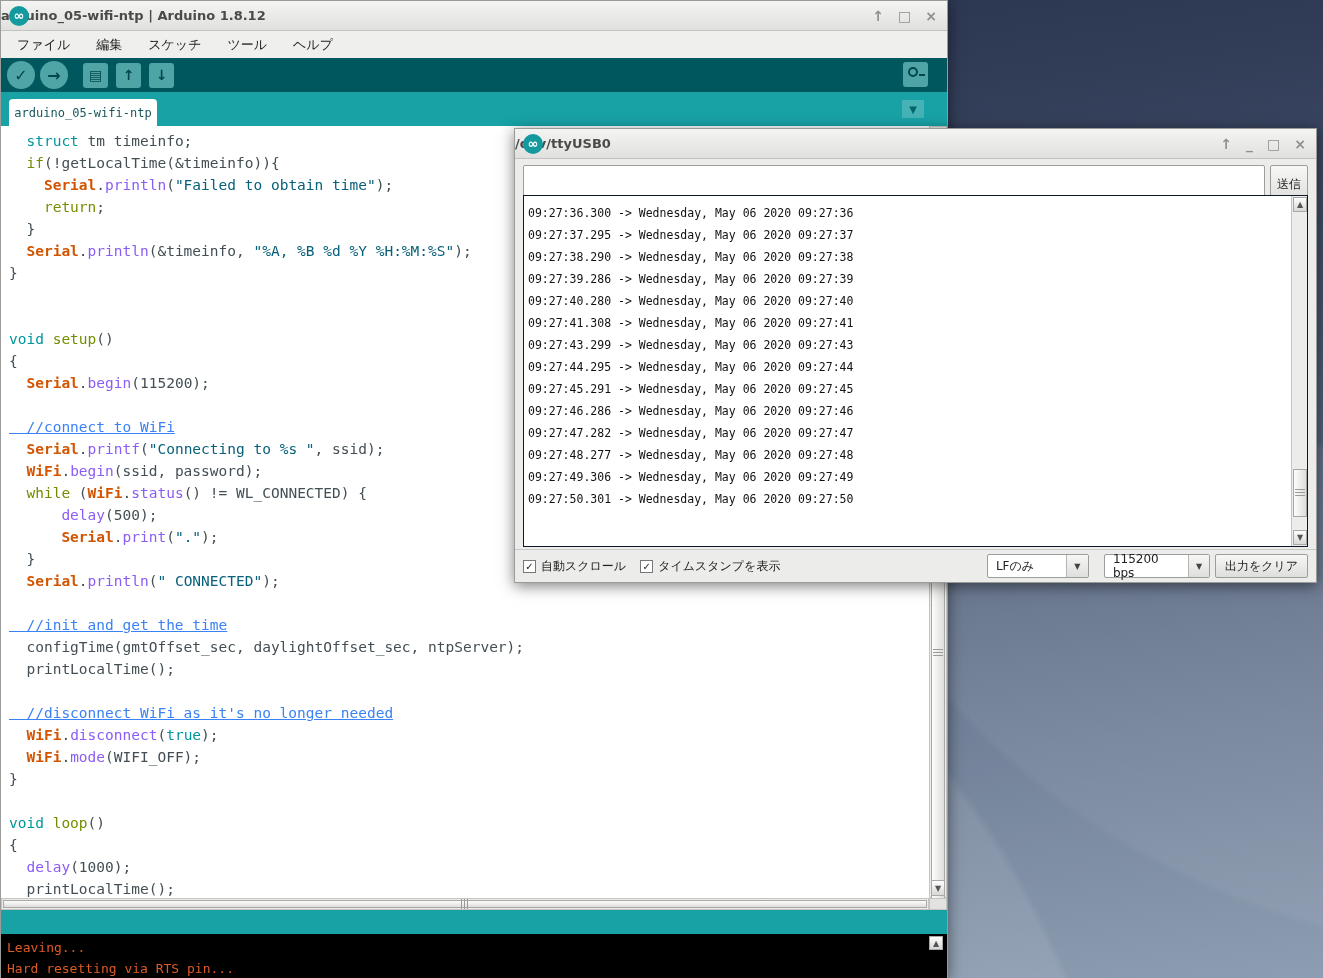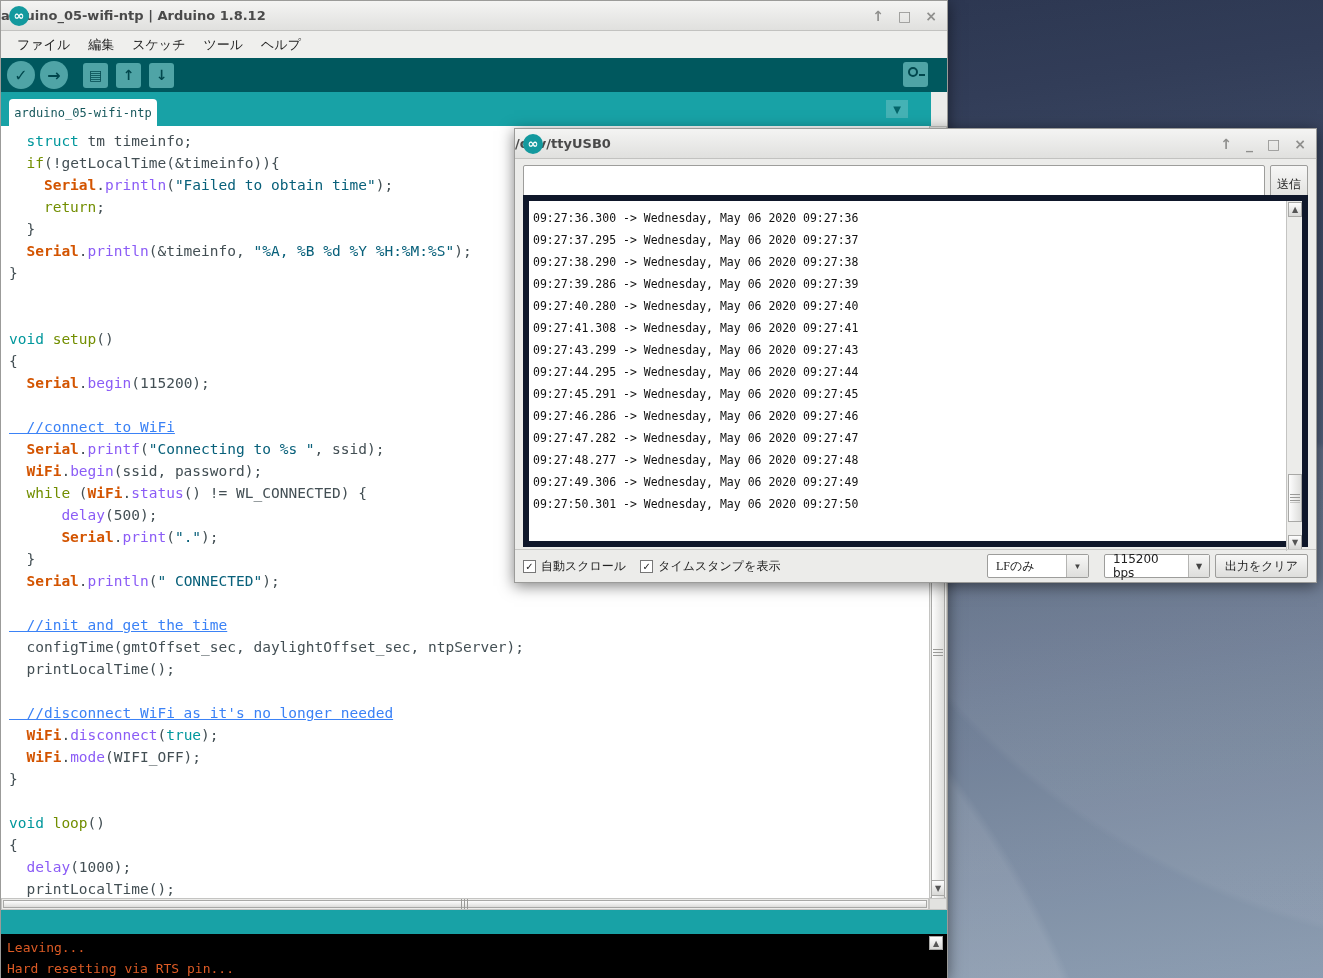--- a/index.html
+++ b/index.html
@@ -22,34 +22,34 @@
   .win-title { position:absolute; left:0; right:0; text-align:left; font-size:13px; font-weight:bold; color:#4a4a4a; pointer-events:none; }
   .logo { width:20px; height:20px; margin-left:8px; border-radius:50%; background:#13999e; color:#fff;
     display:flex; align-items:center; justify-content:center; font-size:13px; font-weight:bold; z-index:2; }
   .winbtns { position:absolute; right:10px; top:0; height:30px; display:flex; align-items:center; gap:14px; z-index:2; }
   .winbtn { color:#8f8f8d; font-size:14px; font-weight:bold; line-height:1; cursor:default; }
 
   
   .main-window { left:0; top:0; width:948px; height:978px; border-bottom:none; }
 
   .menubar { position:absolute; left:0; right:0; top:30px; height:27px; background:#efefed;
-    display:flex; align-items:center; padding-left:8px; gap:2px; }
+    display:flex; align-items:center; padding-left:8px; gap:10px; }
   .menu-item { font-size:13px; color:#1d1d1d; padding:4px 8px; }
 
   .toolbar { position:absolute; left:0; right:0; top:57px; height:34px; background:#00585e;
     display:flex; align-items:center; padding-left:6px; }
   .tbtn { background:#4fa4a6; color:#01474d; display:flex; align-items:center; justify-content:center; cursor:default; }
   .tbtn.circle { width:28px; height:28px; border-radius:50%; margin-right:5px; font-size:16px; font-weight:bold; }
   .tbtn.square { width:25px; height:25px; border-radius:3px; margin-right:8px; font-size:14px; font-weight:bold; }
   .tbtn.first-square { margin-left:10px; }
   .monitor-btn { position:absolute; right:19px; top:61px; width:25px; height:25px; border-radius:3px; background:#4fa4a6; }
   .mag-circle { position:absolute; left:5px; top:5px; width:10px; height:10px; border:2px solid #01474d; border-radius:50%; }
   .mag-handle { position:absolute; left:16px; top:12px; width:6px; height:2px; background:#01474d; }
 
-  .tabbar { position:absolute; left:0; right:16px; top:91px; height:34px; background:#18a2a6;padding-left:18px; }
+  .tabbar { position:absolute; left:0; right:0; top:91px; height:34px; background:#18a2a6;padding-left:18px; }
   .tab { position:absolute; left:8px; bottom:0; width:148px; height:27px; background:#fff;
     border-radius:4px 4px 0 0; display:flex; align-items:center; justify-content:center;
     font-family:"DejaVu Sans Mono", monospace; font-size:12px; color:#17585c; }
   .tab-menu-btn { position:absolute; right:23px; top:8px; width:22px; height:18px; background:#45b2b5;
     display:flex; align-items:center; justify-content:center; color:#046569; font-size:10px; }
 
   .editor { position:absolute; left:0; top:125px; width:928px; height:772px; background:#fff; overflow:hidden; }
   .code-area { font-family:"DejaVu Sans Mono", monospace; font-size:14.5px; line-height:22px;
     white-space:pre; padding-left:8px; margin-top:-18px; }
   .code-line { height:22px; }
@@ -89,42 +89,42 @@
   .console-up { left:0; top:0; width:14px; height:14px; }
 
   
   .serial-window { left:514px; top:128px; width:803px; height:455px; background:#ececea; z-index:10; }
   .send-row { position:absolute; left:8px; top:36px; right:8px; height:38px; display:flex; gap:5px; }
   .send-input { flex:1; border:1px solid #9d9d9b; background:#fff; border-radius:2px; font-size:13px; padding:0 5px;
     font-family:"DejaVu Sans", sans-serif; }
   .send-btn { width:38px; background:linear-gradient(#f7f7f6,#dededc); border:1px solid #9d9d9b; border-radius:2px;
     font-size:12px; color:#222; display:flex; align-items:center; justify-content:center; }
 
-  .serial-output { position:absolute; left:8px; top:66px; right:8px; height:352px; background:#fff; border:6px solid #0f172a; }
+  .serial-output { position:absolute; left:8px; top:66px; right:8px; height:352px; background:#fff; border:1px solid #0f172a; }
   .serial-text { padding:6px 0 0 4px; font-family:"DejaVu Sans Mono", monospace; font-size:11.5px; line-height:22px; color:#111; }
   .serial-line { height:22px; white-space:pre; }
   .serial-vsb { right:0; top:0; width:16px; height:350px; border:none; border-left:1px solid #c4c4c2; }
   .serial-up { left:1px; top:1px; width:14px; height:15px; }
   .serial-down { left:1px; bottom:1px; width:14px; height:15px; }
   .serial-thumb { left:1px; width:14px; top:273px; height:48px; }
 
   .serial-bottom { position:absolute; left:0; right:0; bottom:0; height:33px; border-top:1px solid #c8c8c6;
     display:flex; align-items:center; padding:0 8px; font-size:12px; color:#222; }
   .chk { width:13px; height:13px; border:1px solid #777; background:#fff; margin-right:5px;
     display:flex; align-items:center; justify-content:center; font-size:10px; color:#222; }
   .chk-group { display:flex; align-items:center; margin-right:14px; }
   .spacer { flex:1; }
   .combo { display:flex; height:24px; border:1px solid #9d9d9b; background:#fff; border-radius:2px; margin-right:15px; }
   .combo.narrowgap { margin-right:5px; }
   .combo-value { display:flex; align-items:center; padding:0 8px; font-size:12px; color:#222; }
   .combo-arrow { width:22px; border-left:1px solid #b5b5b3; background:linear-gradient(#f7f7f6,#dededc);
     display:flex; align-items:center; justify-content:center; font-size:8px; color:#444; }
   .clear-btn { height:24px; padding:0 9px; background:linear-gradient(#f7f7f6,#dededc); border:1px solid #9d9d9b;
     border-radius:2px; font-size:12px; color:#222; display:flex; align-items:center; }
-  .combo1 { width:102px; justify-content:space-between;font-family:Liberation Serif, serif; }
+  .combo1 { width:102px; justify-content:space-between; }
   .combo2 { width:106px; justify-content:space-between; }
 </style>
 </head>
 <body>
 
 <div class="desktop">
 
   <div class="window main-window">
 
     <div class="titlebar">

